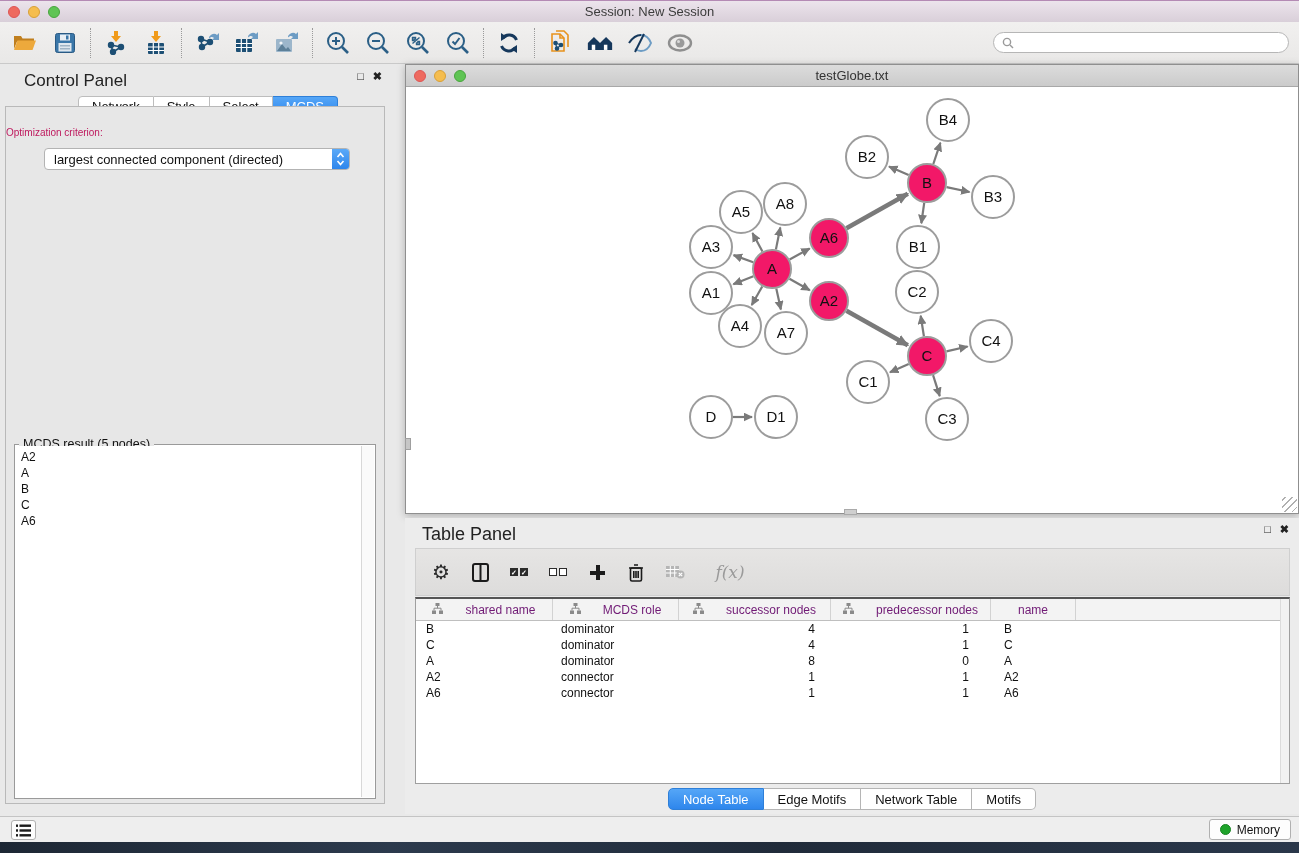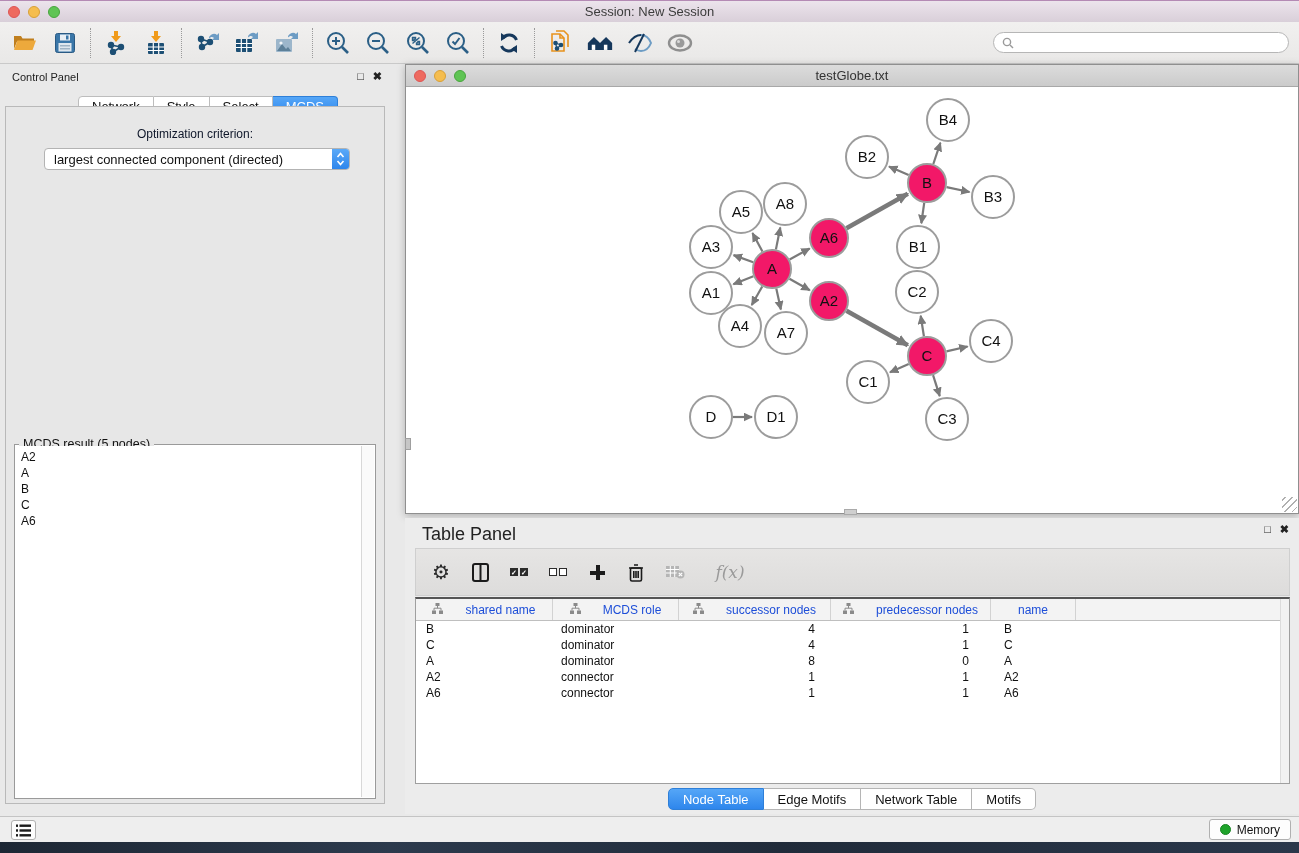--- a/index.html
+++ b/index.html
@@ -26,34 +26,34 @@
   .tb-btn { width:26px; height:26px; display:flex; align-items:center; justify-content:center; cursor:default; }
   .search-wrap { margin-left:auto; width:296px; height:21px; background:#fff;
     border:1px solid #b6b6b6; border-radius:11px; display:flex; align-items:center; padding:0 8px; gap:4px; }
   .search-wrap input { border:none; outline:none; flex:1; font-size:12px; background:transparent; }
 
   
   .workspace { position:absolute; top:64px; left:0; right:0; height:752px; background:#e9e9e9; }
 
   
   .control-panel { position:absolute; left:0; top:0; width:390px; height:100%; }
-  .cp-header { position:absolute; left:12px; top:7px; font-size:11px; color:#222; }
+  .cp-header { position:absolute; left:24px; top:7px; font-size:17px; color:#222; }
   .panel-winbtns { position:absolute; right:8px; top:6px; display:flex; gap:9px; font-size:11px; color:#222; }
   .panel-winbtns span { cursor:default; }
   .wb-float { font-size:11px; }
   .wb-close { font-weight:bold; }
   .cp-tabs { position:absolute; left:78px; top:32px; display:flex; }
   .cp-tab { height:21px; padding:0 13px; display:flex; align-items:center; font-size:13px;
     background:#fff; border:1px solid #bdbdbd; border-left:none; color:#111; }
   .cp-tab:first-child { border-left:1px solid #bdbdbd; border-radius:4px 0 0 4px; }
   .cp-tab:last-child { border-radius:0 4px 4px 0; }
   .cp-tab.active { background:linear-gradient(#55a6f7,#2e86ec); color:#fff; border-color:#2e7fd8; }
   .cp-box { position:absolute; left:5px; right:5px; top:42px; bottom:12px;
     border:1px solid #b9b9b9; background:#e7e7e7; }
-  .opt-label { position:absolute; top:20px; width:100%; text-align:center; font-size:12px; color:#0f172a; }
+  .opt-label { position:absolute; top:20px; width:100%; font-size:10px; color:#be185d; }
   .dropdown { position:absolute; left:38px; right:34px; top:41px; height:22px; background:#fff;
     border:1px solid #b3b3b3; border-radius:4px; display:flex; align-items:center; }
   .dropdown .dd-text { flex:1; font-size:13px; padding-left:9px; color:#111; white-space:nowrap; overflow:hidden; }
   .dd-stepper { width:17px; height:100%; background:linear-gradient(#5aa9f8,#2e86ec);
     border-radius:0 3px 3px 0; display:flex; flex-direction:column; align-items:center; justify-content:center; }
   .btn-row { position:absolute; top:74px; width:100%; display:flex; justify-content:center; gap:14px; }
   .push-btn { height:21px; padding:0 16px; background:#fff; border:1px solid #b3b3b3; border-radius:4px;
     font-size:13px; color:#111; display:flex; align-items:center; cursor:default; }
   .mcds-fieldset { position:absolute; left:8px; right:8px; top:337px; bottom:4px;
     border:1px solid #9a9a9a; background:#fff; }
@@ -90,21 +90,21 @@
   .mini-cb.empty { background:#fff; color:transparent; border-color:#2b2b2b; }
   .plus-glyph { position:relative; width:15px; height:15px; }
   .plus-glyph:before, .plus-glyph:after { content:""; position:absolute; background:#1b1b1b; }
   .plus-glyph:before { left:6px; top:0; width:4px; height:15px; }
   .plus-glyph:after { left:0; top:6px; width:15px; height:4px; }
 
   .node-table { position:absolute; top:79px; left:10px; right:9px; bottom:30px; background:#fff;
     border:1px solid #9f9f9f; border-top:2px solid #555; overflow:hidden; }
   .nt-header { display:flex; height:22px; background:#f3f3f3; border-bottom:1px solid #bfbfbf; }
   .nt-hcell { display:flex; align-items:center; justify-content:center; gap:22px;
-    border-right:1px solid #d2d2d2; font-size:12px; color:#1d4ed8; }
+    border-right:1px solid #d2d2d2; font-size:12px; color:#701a75; }
   .nt-row { display:flex; height:16px; }
   .nt-cell { font-size:12px; color:#111; line-height:16px; white-space:nowrap; overflow:hidden; }
   .nt-scroll { position:absolute; top:0; bottom:0; right:0; width:9px; background:#f2f2f2; border-left:1px solid #dcdcdc; }
 
   .tp-tabs { position:absolute; bottom:4px; left:0; right:0; display:flex; justify-content:center; }
   .tp-tab { height:22px; padding:0 14px; display:flex; align-items:center; font-size:13px;
     background:#fff; border:1px solid #b5b5b5; border-left:none; color:#111; }
   .tp-tab:first-child { border-left:1px solid #b5b5b5; border-radius:5px 0 0 5px; }
   .tp-tab:last-child { border-radius:0 5px 5px 0; }
   .tp-tab.active { background:linear-gradient(#55a6f7,#2e86ec); color:#fff; border-color:#2e7fd8; }

